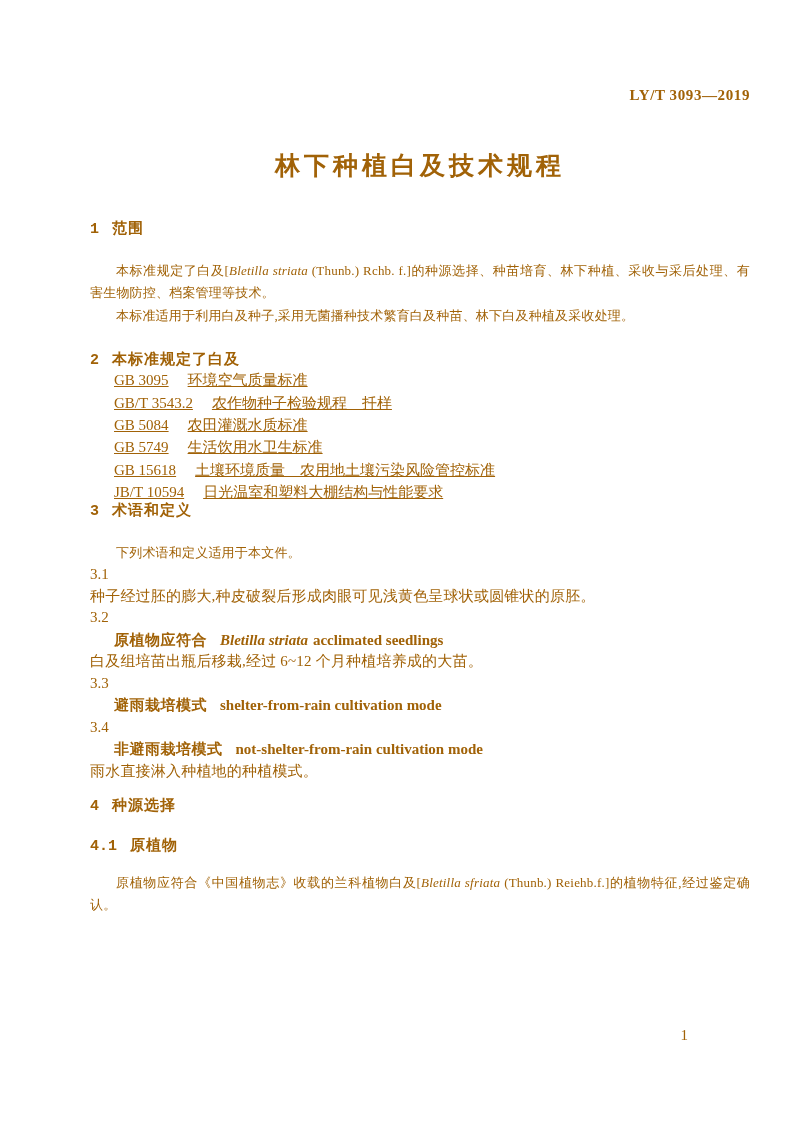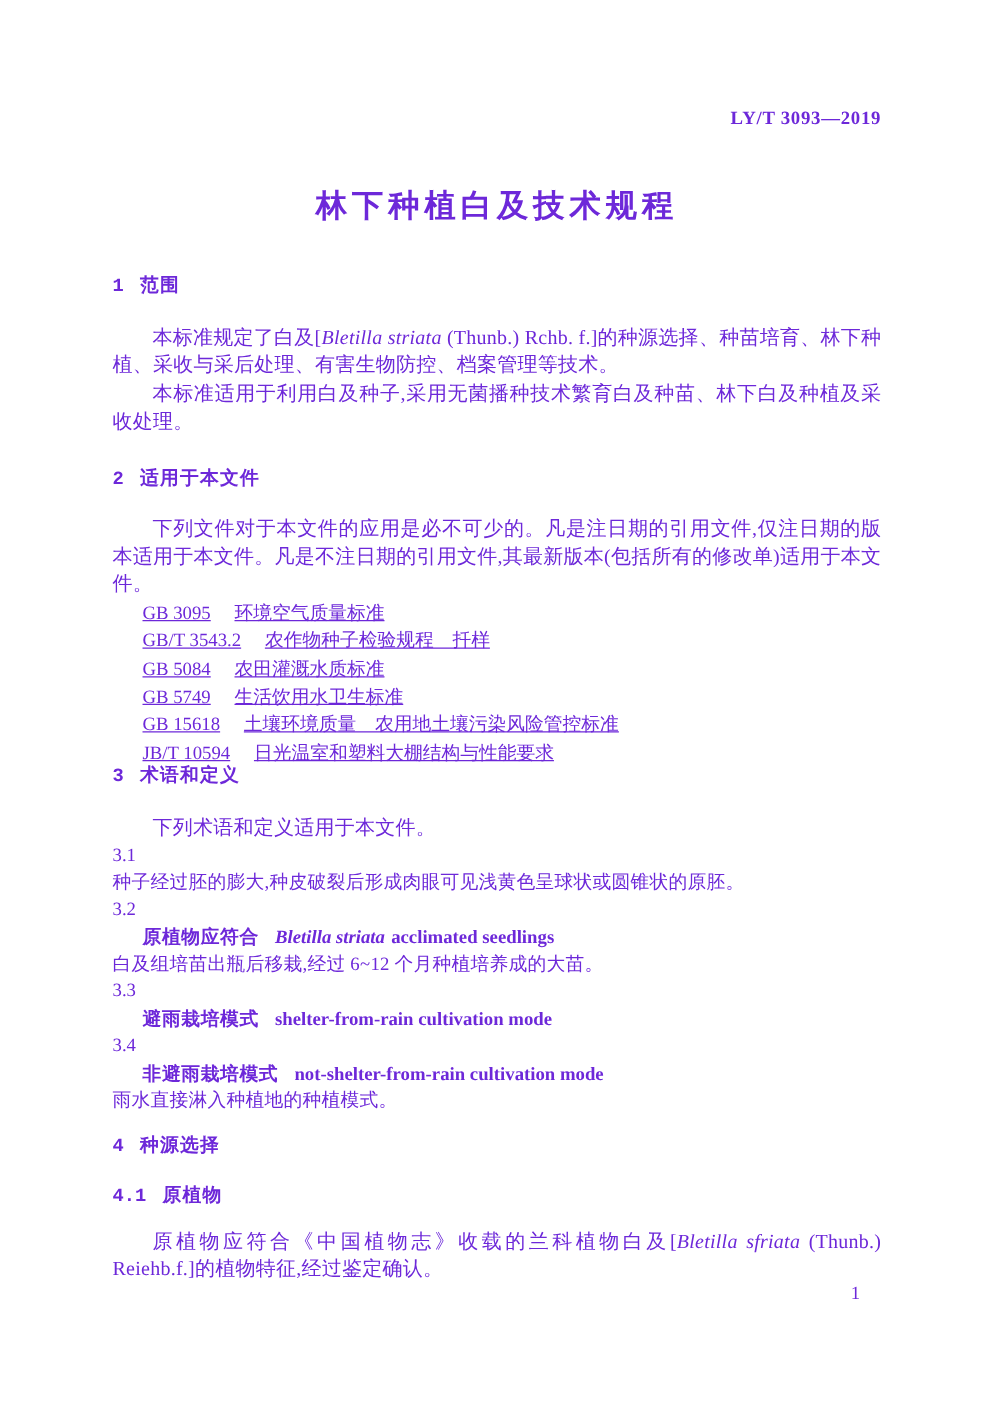--- a/index.html
+++ b/index.html
@@ -1,39 +1,39 @@
 <!DOCTYPE html>
 <html><head>
 <meta charset="utf-8">
 <style>
   * { margin:0; padding:0; box-sizing:border-box; }
   html,body { background:#ffffff; }
   .page {
     width:794px; height:1123px; position:relative; background:#ffffff;
-    color:#6d28d9; overflow:hidden;
-    padding:86px 89px 0 90px;
+    color:#a16207; overflow:hidden;
+    padding:86px 44px 0 90px;
     font-family:"Liberation Serif","DejaVu Serif",serif;
   }
   .doc-header {
     text-align:right; font-weight:bold; font-size:15px; line-height:18px;
     letter-spacing:0.6px;
     font-family:"Liberation Serif","DejaVu Serif",serif;
   }
   .doc-title {
     margin-top:46px; text-align:center; font-weight:bold; font-size:25px;
     line-height:30px; letter-spacing:4px;
     font-family:"Liberation Sans","DejaVu Sans",sans-serif;
   }
   .h-sec {
     font-family:Liberation Mono, monospace;
     font-weight:bold; font-size:15px; line-height:16px; letter-spacing:1px;
   }
   .h-num { margin-right:13px; letter-spacing:0; }
   .body-p {
-    font-size:16px; line-height:22.4px; text-align:justify;
+    font-size:13px; line-height:22.4px; text-align:justify;
     letter-spacing:0.2px;
   }
   .indent { text-indent:2em; }
   .latin { font-style:italic; }
   .mt42 { margin-top:42px; }
   .mt26 { margin-top:26px; }
   .mt24 { margin-top:24px; }
   .mt22 { margin-top:22px; }
   .mt21 { margin-top:21px; }
   .mt18 { }
@@ -68,23 +68,22 @@
 
   <div class="h-sec mt42">
     <span class="h-num">1</span><span>范围</span>
   </div>
   <p class="body-p indent mt22">
     <span>本标准规定了白及[</span><span class="latin">Bletilla striata</span><span> (Thunb.) Rchb. f.]的种源选择、种苗培育、林下种植、采收与采后处理、有害生物防控、档案管理等技术。</span>
   </p>
   <p class="body-p indent">本标准适用于利用白及种子,采用无菌播种技术繁育白及种苗、林下白及种植及采收处理。</p>
 
   <div class="h-sec mt26">
-    <span class="h-num">2</span><span>适用于本文件</span>
+    <span class="h-num">2</span><span>本标准规定了白及</span>
   </div>
-  <p class="body-p indent mt21">下列文件对于本文件的应用是必不可少的。凡是注日期的引用文件,仅注日期的版本适用于本文件。凡是不注日期的引用文件,其最新版本(包括所有的修改单)适用于本文件。</p>
   <div class="refs">
     <div class="ref-line">
       <span>GB 3095</span><span class="ref-name">环境空气质量标准</span>
     </div>
     <div class="ref-line">
       <span>GB/T 3543.2</span><span class="ref-name">农作物种子检验规程　扦样</span>
     </div>
     <div class="ref-line">
       <span>GB 5084</span><span class="ref-name">农田灌溉水质标准</span>
     </div>

